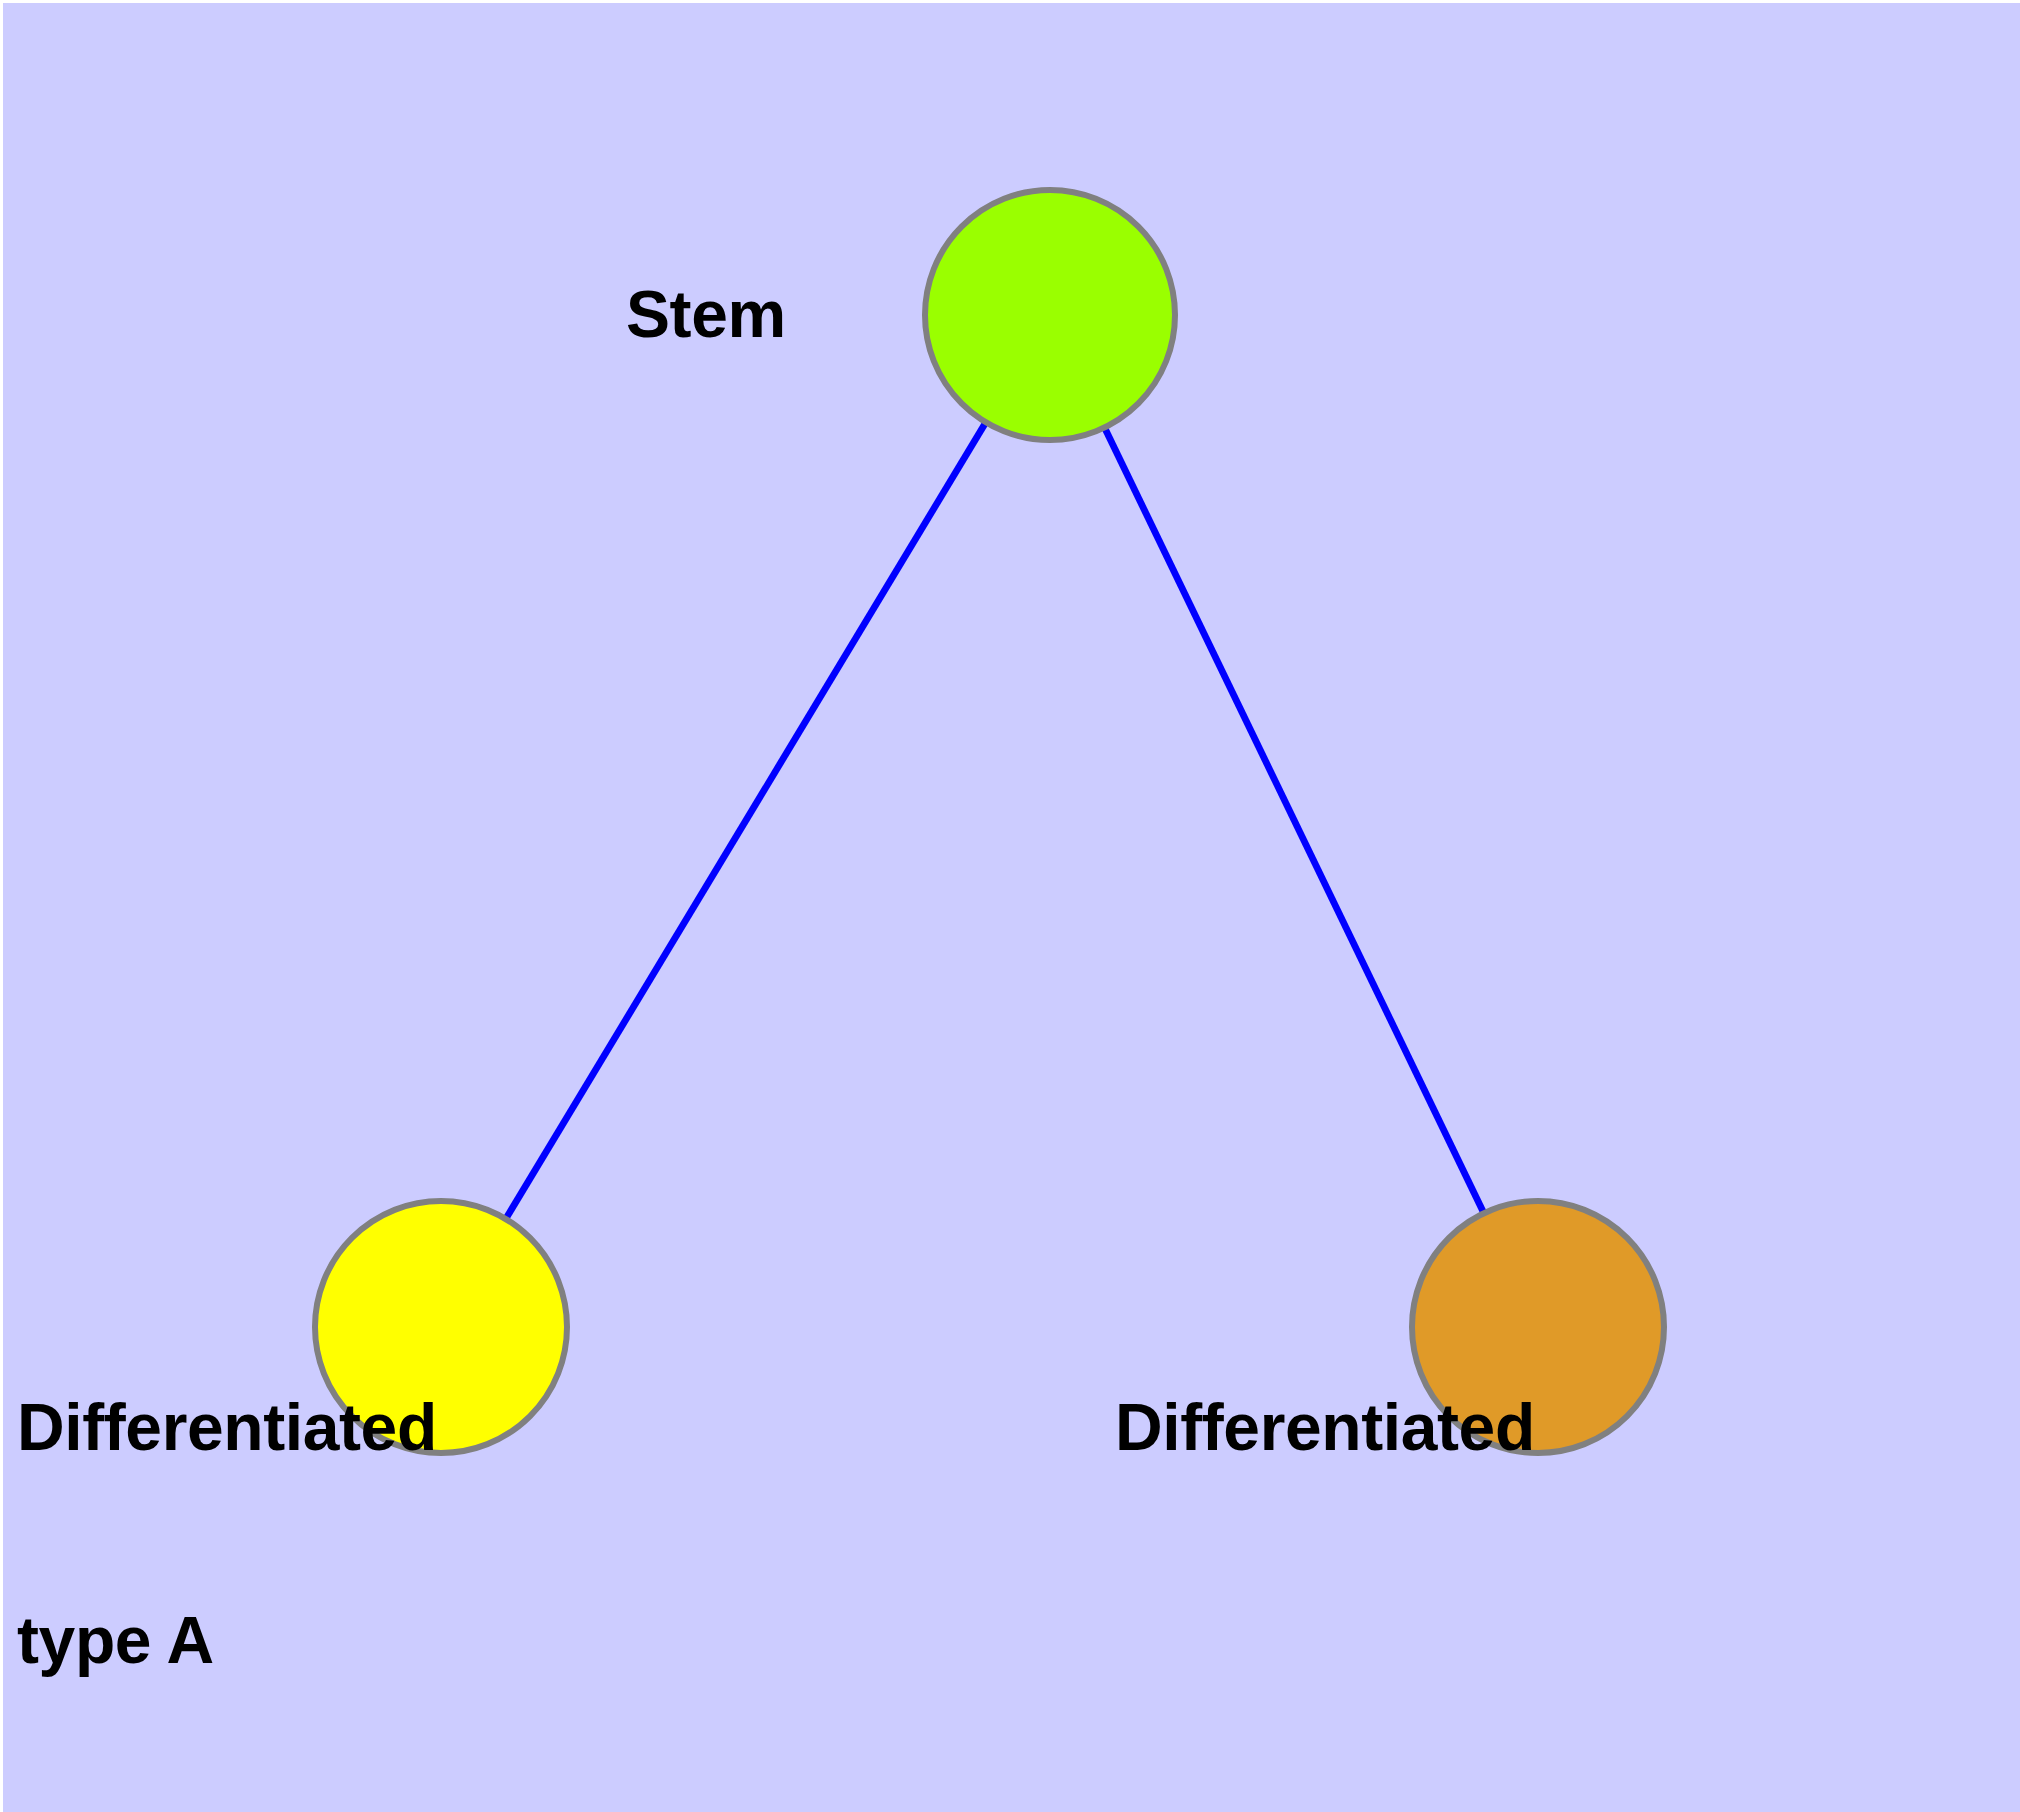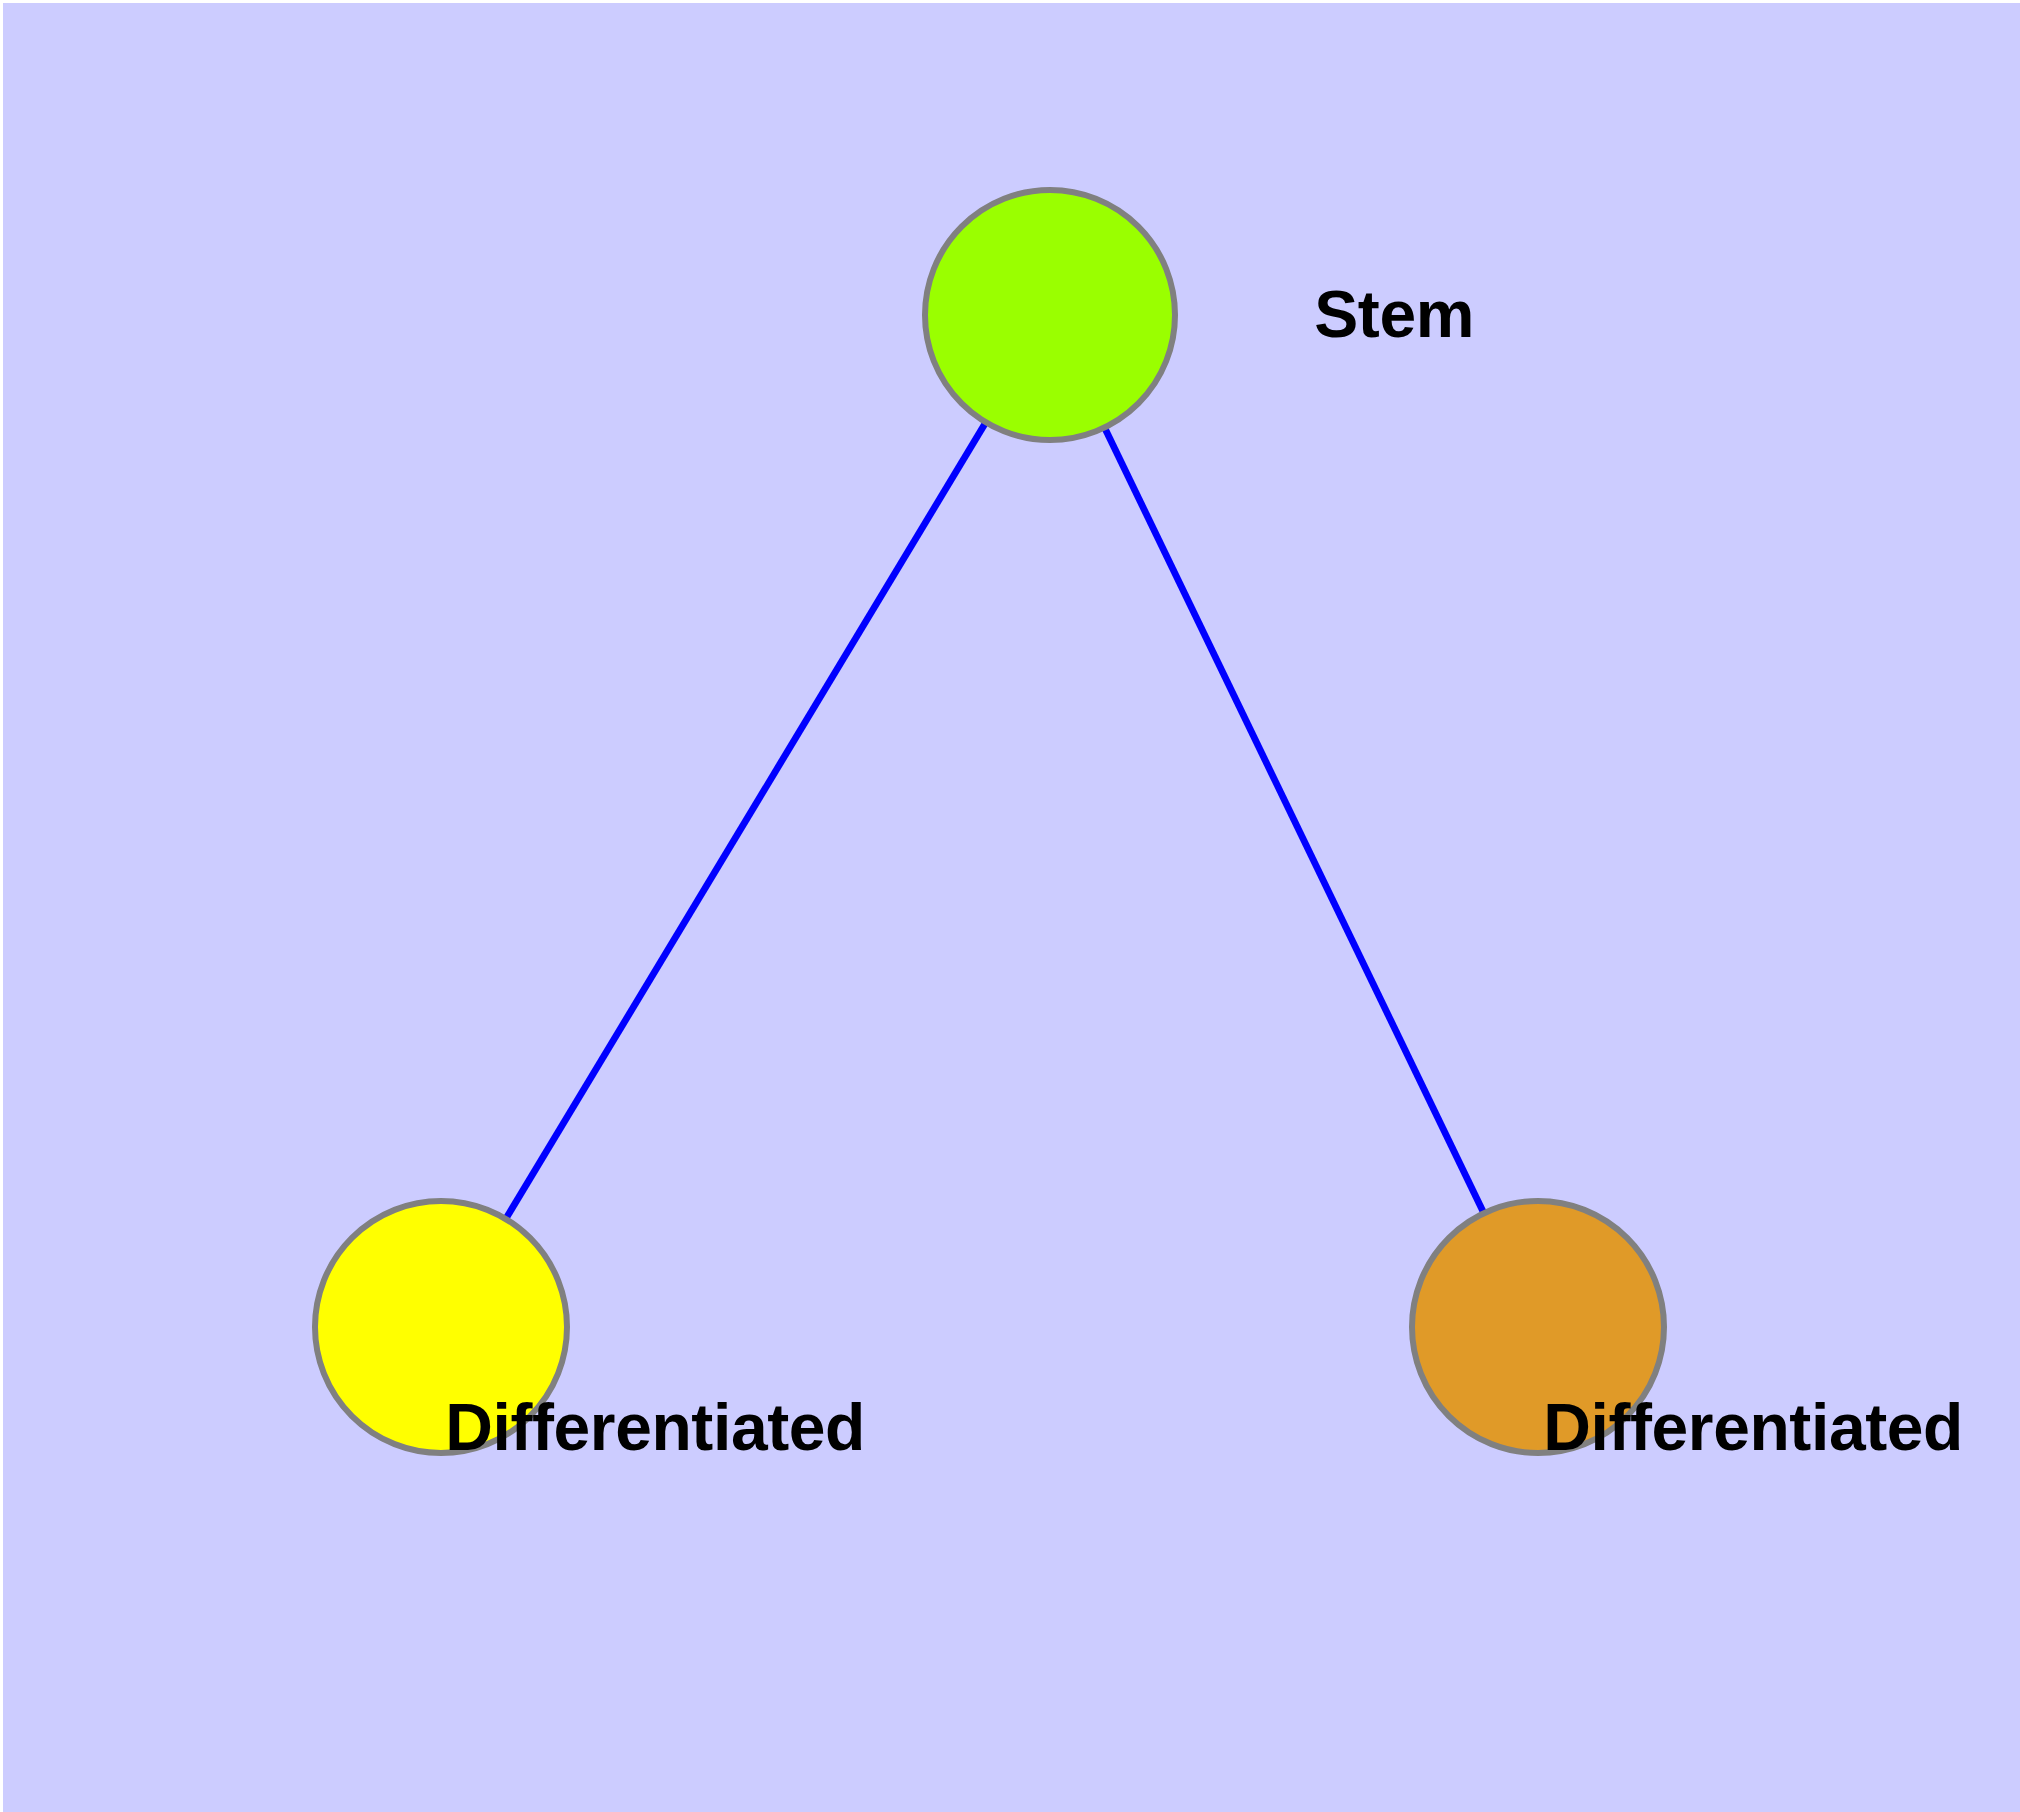--- a/index.html
+++ b/index.html
@@ -34,21 +34,21 @@
   .graph-node {
     position: absolute;
     border-radius: 50%;
     box-sizing: border-box;
     border: 6px solid #808080;
   }
   .node-label {
     position: absolute;
     color: #000000;
     font-weight: bold;
-    text-align: right;
+    text-align: left;
     white-space: pre;
     line-height: 1.08;
     letter-spacing: -0.4px;
     pointer-events: none;
   }
 </style>
 </head>
 <body>
 
 <div id="canvas">
@@ -63,20 +63,21 @@
   <div class="graph-node" style="left:922px; top:187px; width:256px; height:256px; background:#9aff00;"></div>
 
   <div class="graph-node" style="left:312px; top:1198px; width:258px; height:258px; background:#ffff00;"></div>
 
   <div class="graph-node" style="left:1409px; top:1198px; width:258px; height:258px; background:#e09a28;"></div>
 
   <div class="node-label" style="left:626px; top:279px; width:848px; font-size:66px;">Stem</div>
 
   <div class="node-label" style="left:17px; top:1249px; width:848px; font-size:66px;">
     <div>Differentiated</div>
+    <div>type A</div>
   </div>
 
   <div class="node-label" style="left:1115px; top:1249px; width:848px; font-size:66px;">
     <div>Differentiated</div>
   </div>
 
 </div>
 
 
 </body></html>

